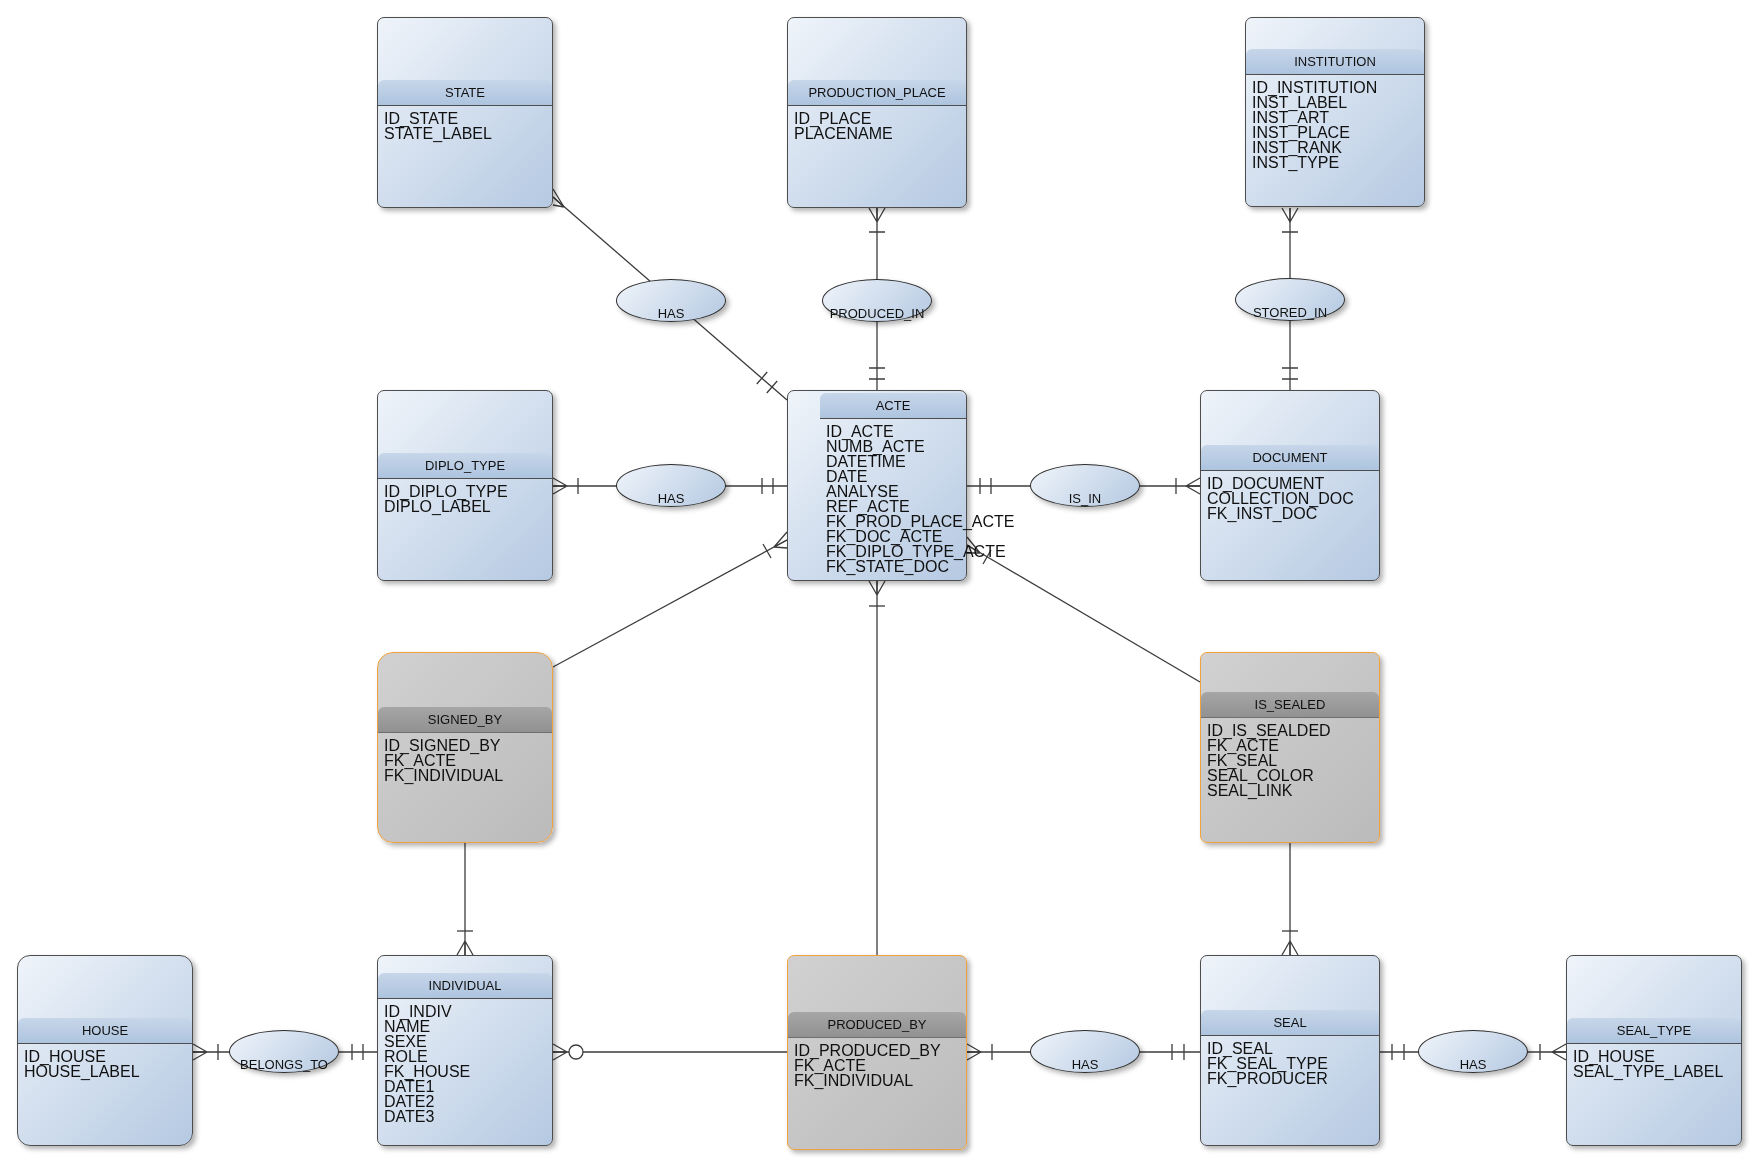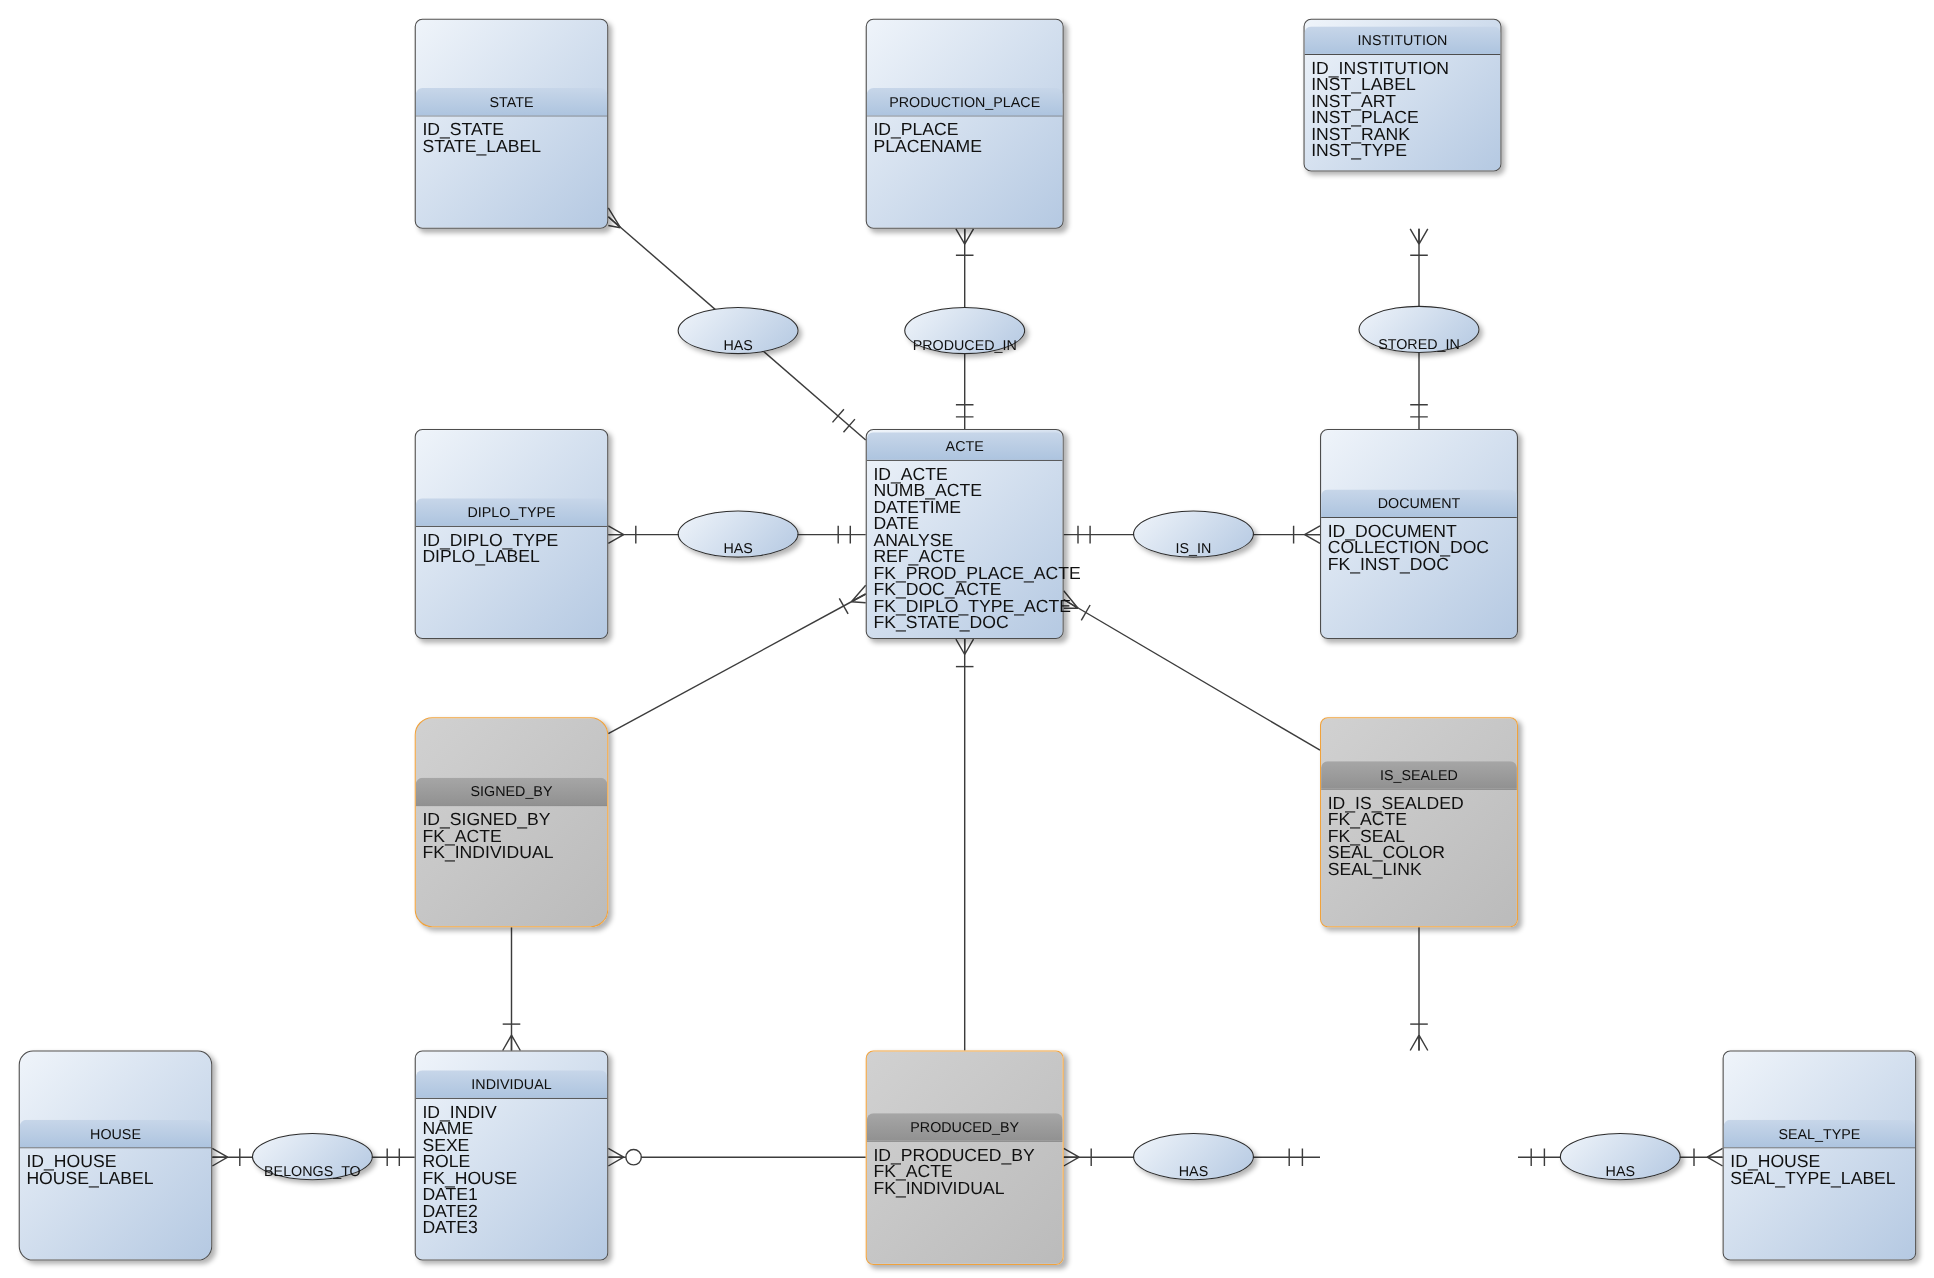--- a/index.html
+++ b/index.html
@@ -125,37 +125,37 @@
     <div class="entity-attrs">ID_STATE
 STATE_LABEL</div>
   </div>
 
   <div class="entity" style="left:787px;top:17px;width:180px;height:191px;">
     <div class="entity-header">PRODUCTION_PLACE</div>
     <div class="entity-attrs">ID_PLACE
 PLACENAME</div>
   </div>
 
-  <div class="entity" style="left:1185px;top:17px;width:180px;height:139px;">
+  <div class="entity" style="left:1245px;top:17px;width:180px;height:190px;">
     <div class="entity-header">INSTITUTION</div>
     <div class="entity-attrs">ID_INSTITUTION
 INST_LABEL
 INST_ART
 INST_PLACE
 INST_RANK
 INST_TYPE</div>
   </div>
 
   <div class="entity" style="left:377px;top:390px;width:176px;height:191px;">
     <div class="entity-header">DIPLO_TYPE</div>
     <div class="entity-attrs">ID_DIPLO_TYPE
 DIPLO_LABEL</div>
   </div>
 
-  <div class="entity" style="left:787px;top:390px;width:180px;height:191px;">
+  <div class="entity" style="left:787px;top:390px;width:180px;height:191px;padding-left:32px;">
     <div class="entity-header">ACTE</div>
     <div class="entity-attrs">ID_ACTE
 NUMB_ACTE
 DATETIME
 DATE
 ANALYSE
 REF_ACTE
 FK_PROD_PLACE_ACTE
 FK_DOC_ACTE
 FK_DIPLO_TYPE_ACTE
@@ -203,20 +203,26 @@
 DATE3</div>
   </div>
 
   <div class="entity association" style="left:787px;top:955px;width:180px;height:195px;">
     <div class="entity-header">PRODUCED_BY</div>
     <div class="entity-attrs">ID_PRODUCED_BY
 FK_ACTE
 FK_INDIVIDUAL</div>
   </div>
 
+  <div class="entity" style="left:1200px;top:955px;width:180px;height:191px;">
+    <div class="entity-header">SEAL</div>
+    <div class="entity-attrs">ID_SEAL
+FK_SEAL_TYPE
+FK_PRODUCER</div>
+  </div>
 
   <div class="entity" style="left:1566px;top:955px;width:176px;height:191px;">
     <div class="entity-header">SEAL_TYPE</div>
     <div class="entity-attrs">ID_HOUSE
 SEAL_TYPE_LABEL</div>
   </div>
 
   <div class="oval" style="left:616px;top:279px;">
     <span>HAS</span>
   </div>

